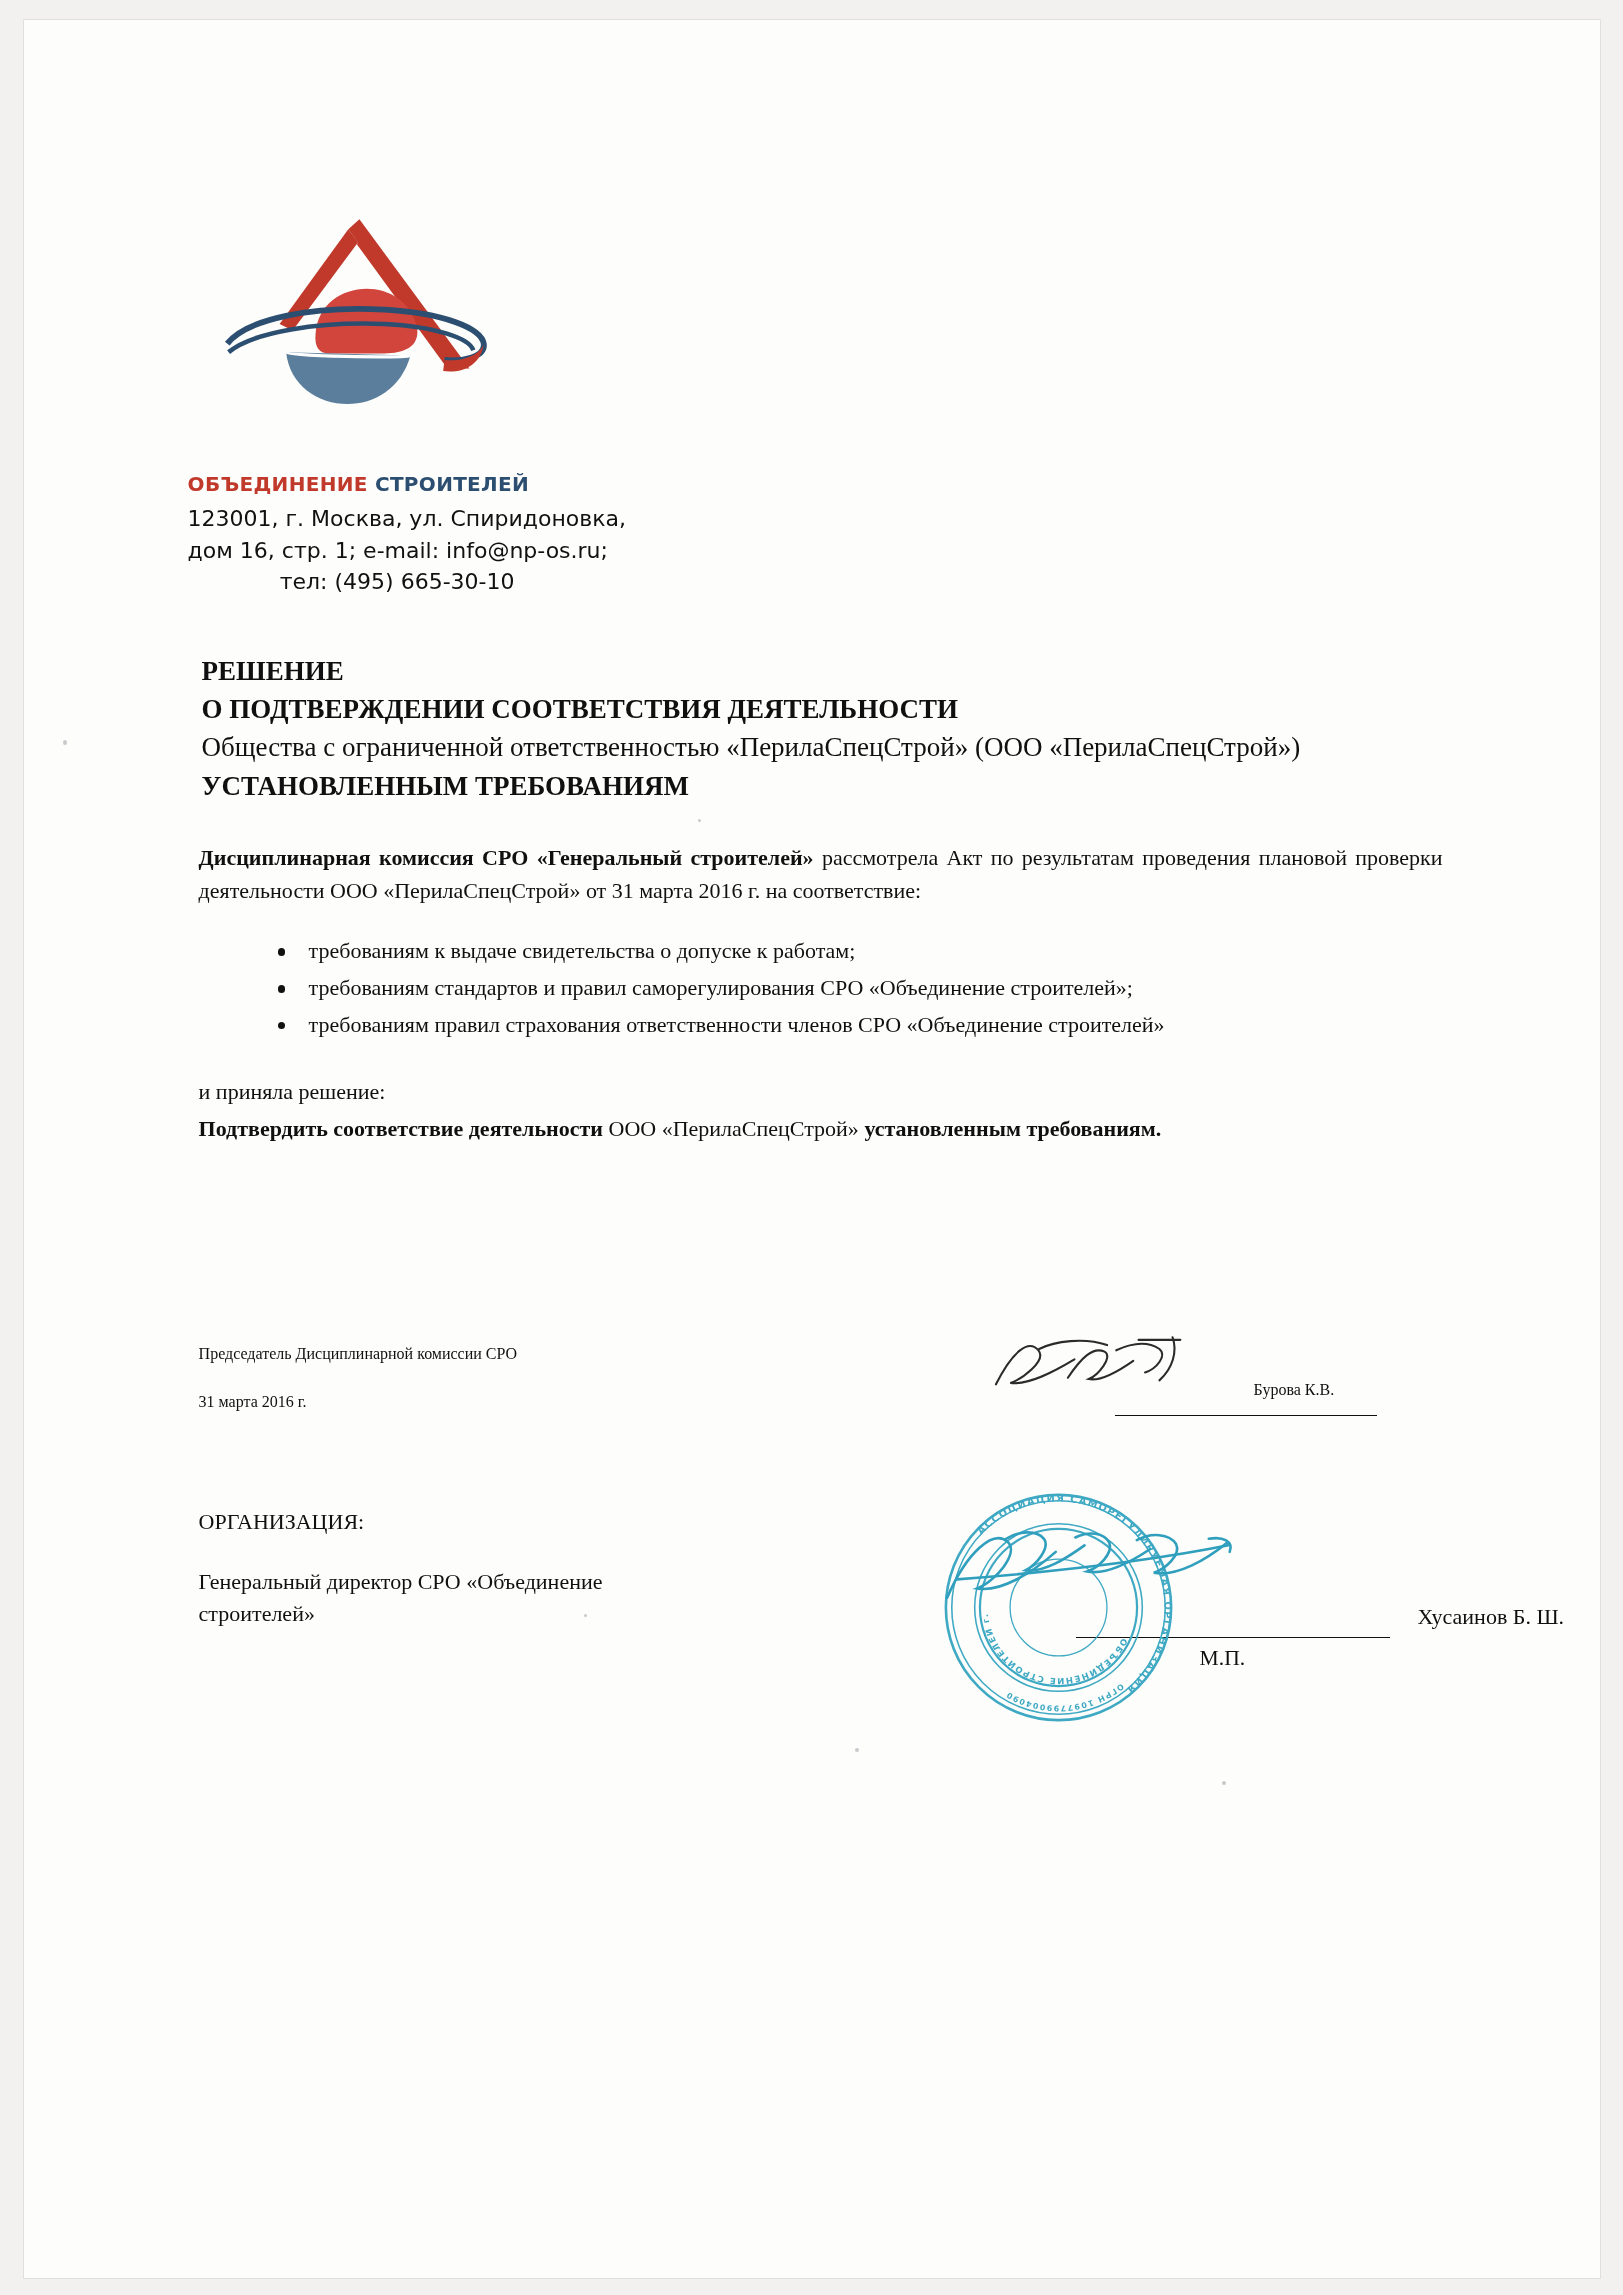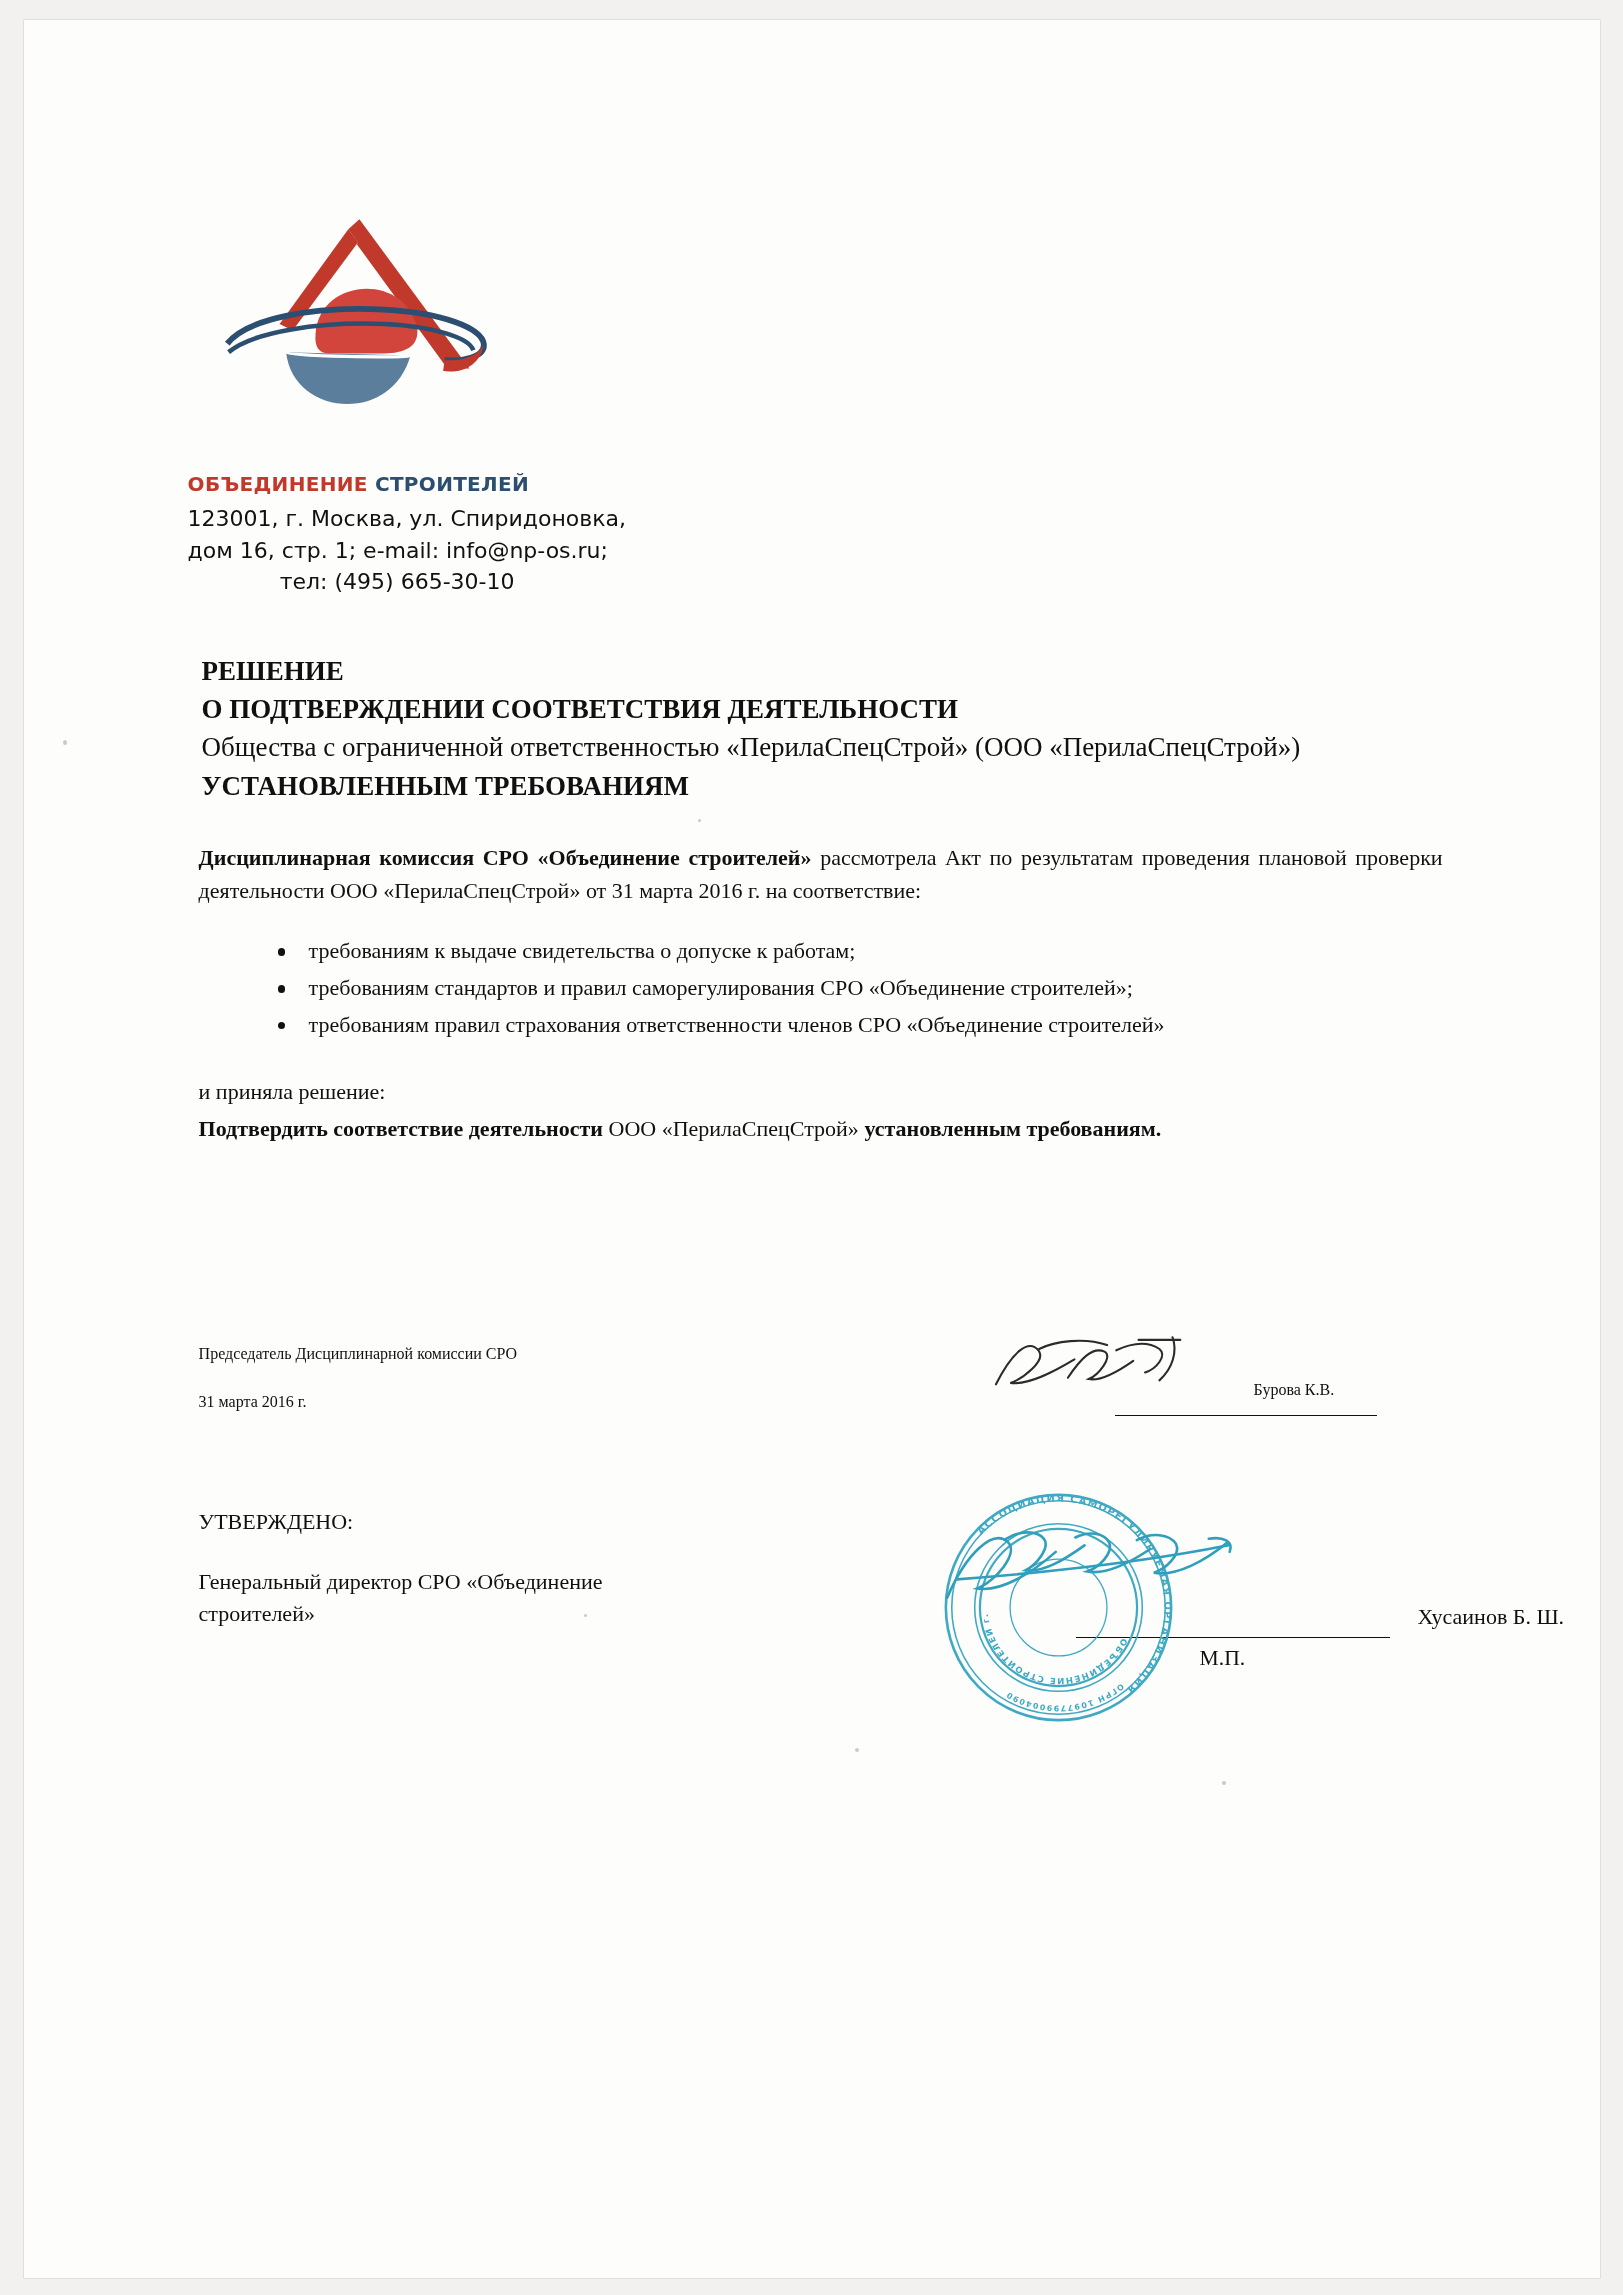--- a/index.html
+++ b/index.html
@@ -260,21 +260,21 @@
 
     <div class="title-block">
       <div>РЕШЕНИЕ</div>
       <div>О ПОДТВЕРЖДЕНИИ СООТВЕТСТВИЯ ДЕЯТЕЛЬНОСТИ</div>
       <div class="t-sub-normal">Общества с ограниченной ответственностью «ПерилаСпецСтрой» (ООО «ПерилаСпецСтрой»)</div>
       <div>УСТАНОВЛЕННЫМ ТРЕБОВАНИЯМ</div>
     </div>
 
     <div class="body-text">
       <div class="para">
-        <b>Дисциплинарная комиссия СРО «Объединение строителей»</b><span> рассмотрела Акт по результатам проведения плановой проверки деятельности ООО «ПерилаСпецСтрой» от 31 марта 2016 г. на соответствие:</span>
+        <b>Дисциплинарная комиссия СРО «Генеральный строителей»</b><span> рассмотрела Акт по результатам проведения плановой проверки деятельности ООО «ПерилаСпецСтрой» от 31 марта 2016 г. на соответствие:</span>
       </div>
 
       <ul class="reqs">
         <li>требованиям к выдаче свидетельства о допуске к работам;</li>
         <li>требованиям стандартов и правил саморегулирования СРО «Объединение строителей»;</li>
         <li>требованиям правил страхования ответственности членов СРО «Объединение строителей»</li>
       </ul>
 
       <div class="decision-lead">и приняла решение:</div>
       <div class="decision-main">
@@ -283,21 +283,21 @@
     </div>
 
     <div class="sig-block-1">
       <div>Председатель Дисциплинарной комиссии СРО</div>
       <div class="date-line">31 марта 2016 г.</div>
       <div class="sig-line-1"></div>
       <div class="name-right">Бурова К.В.</div>
     </div>
 
     <div class="approve-block">
-      <div>УТВЕРЖДЕНО:</div>
+      <div>ОРГАНИЗАЦИЯ:</div>
       <div class="dir">Генеральный директор СРО «Объединение</div>
       <div>строителей»</div>
       <div class="sig-line-2"></div>
       <div class="mp">М.П.</div>
       <div class="name-right">Хусаинов Б. Ш.</div>
     </div>
 
     <svg class="ink sig-scribble-1" viewBox="0 0 340 130" xmlns="http://www.w3.org/2000/svg">
       <g fill="none" stroke="#2b2b2b" stroke-width="3.2" stroke-linecap="round">
         <path d="M30 80 C55 30, 80 10, 95 28 C108 44, 70 72, 52 78 C80 82, 120 60, 150 42"></path>

